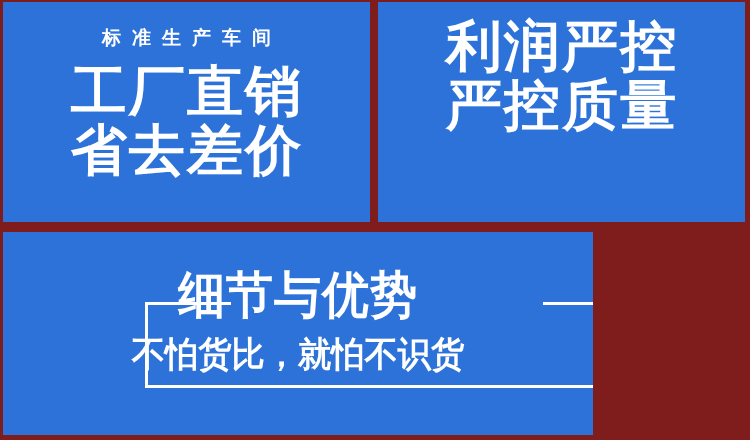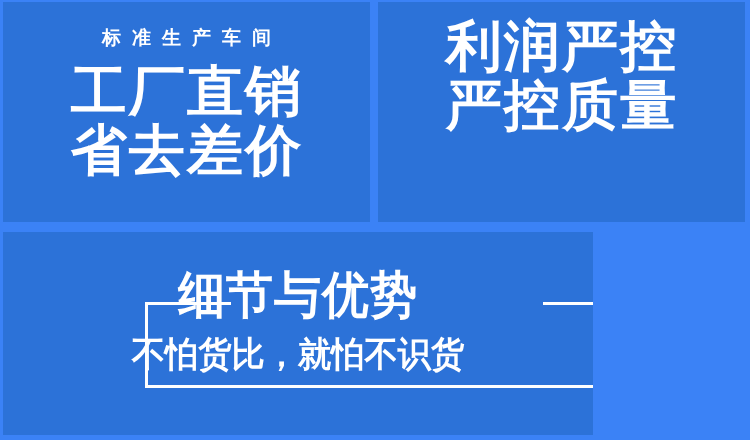--- a/index.html
+++ b/index.html
@@ -10,21 +10,21 @@
   body {
     width: 750px;
     height: 440px;
     font-family: "DejaVu Sans", "Liberation Sans", sans-serif;
     overflow: hidden;
   }
   .banner {
     position: relative;
     width: 750px;
     height: 440px;
-    background: #3b82f6;
+    background: #7f1d1d;
     box-sizing: border-box;
   }
 
   
   .top-row {
     position: absolute;
     left: 0;
     top: 0;
     width: 750px;
     height: 224px;

